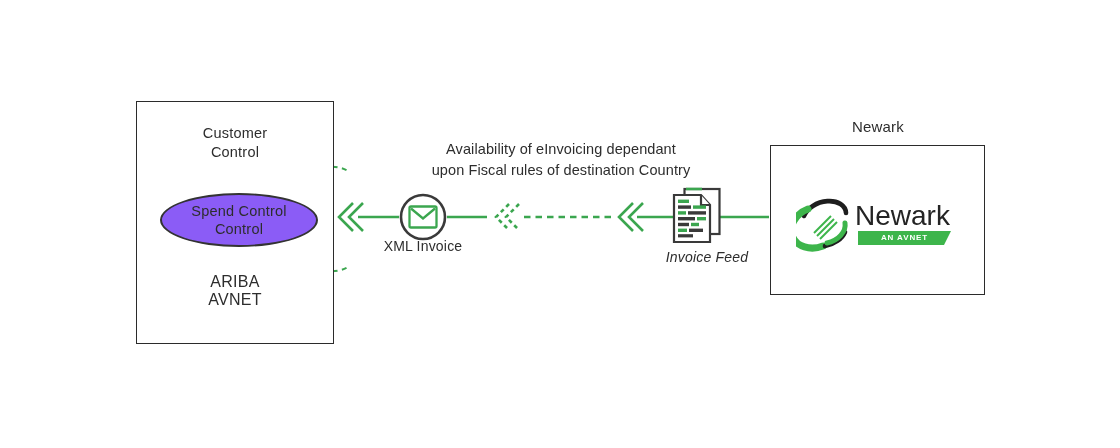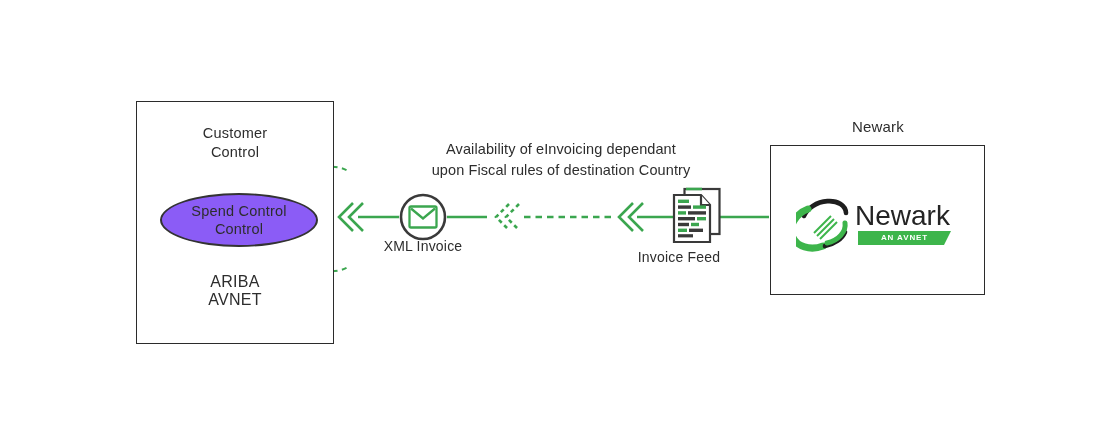--- a/index.html
+++ b/index.html
@@ -145,21 +145,21 @@
       <rect x="20" y="29.2" width="18" height="3.4" fill="#3a3a3a"></rect>
       <rect x="10" y="35" width="17" height="3.4" fill="#3a3a3a"></rect>
       <rect x="29" y="35" width="9" height="3.4" fill="#3ba64f"></rect>
       <rect x="10" y="40.8" width="11" height="3.4" fill="#3a3a3a"></rect>
       <rect x="23" y="40.8" width="8" height="3.4" fill="#3ba64f"></rect>
       <rect x="10" y="46.6" width="9" height="3.4" fill="#3ba64f"></rect>
       <rect x="21" y="46.6" width="14" height="3.4" fill="#3a3a3a"></rect>
       <rect x="10" y="52.2" width="15" height="3.2" fill="#3a3a3a"></rect>
     </g>
   </svg>
-  <div class="abs center-text flow-label" style="left:614px;top:249px;width:130px;">Invoice Feed</div>
+  <div class="abs center-text flow-label" style="left:642px;top:249px;width:130px;font-style:italic;">Invoice Feed</div>
 
   <div class="abs center-text newark-heading">Newark</div>
   <div class="abs node-box" style="left:770px;top:145px;width:215px;height:150px;"></div>
 
   <svg class="abs" style="left:796px;top:196px;" width="56" height="56">
     <g fill="none">
       <path d="M 8,20 A 22,15 -18 0 1 50,17" stroke="#1e1e1e" stroke-width="4.6" stroke-linecap="round"></path>
       <path d="M 12,13 A 21,17 -20 0 0 27,50" stroke="#3db54b" stroke-width="7" stroke-linecap="round"></path>
       <path d="M 49,36 A 22,15 -18 0 1 29,50" stroke="#1e1e1e" stroke-width="4.6" stroke-linecap="round"></path>
       <path d="M 31,47 A 20,15 -20 0 0 49,27" stroke="#3db54b" stroke-width="5" stroke-linecap="round"></path>

